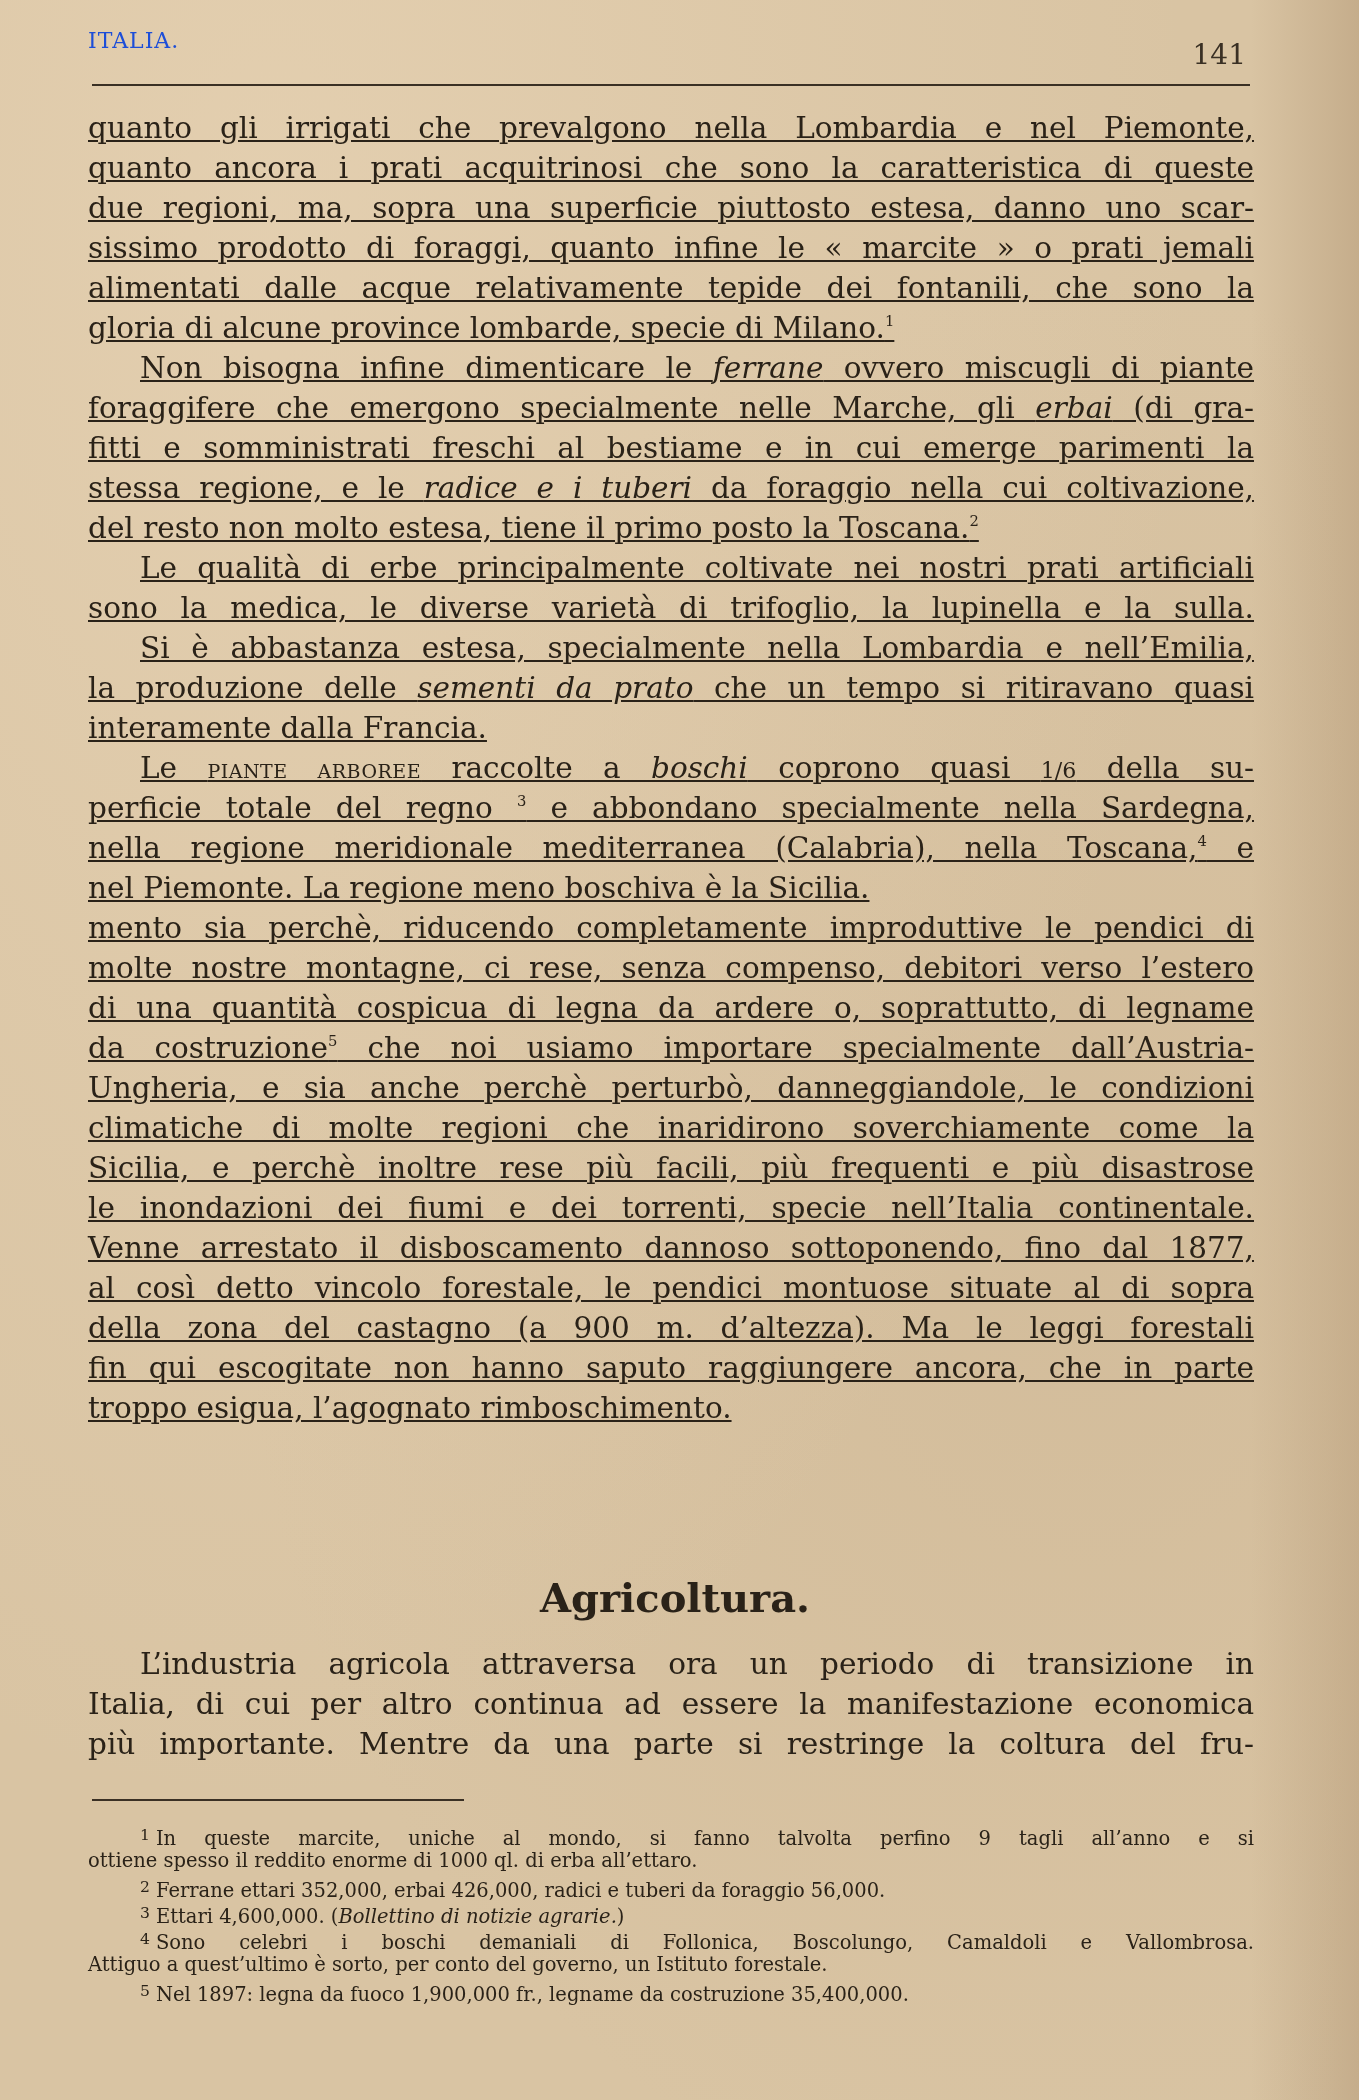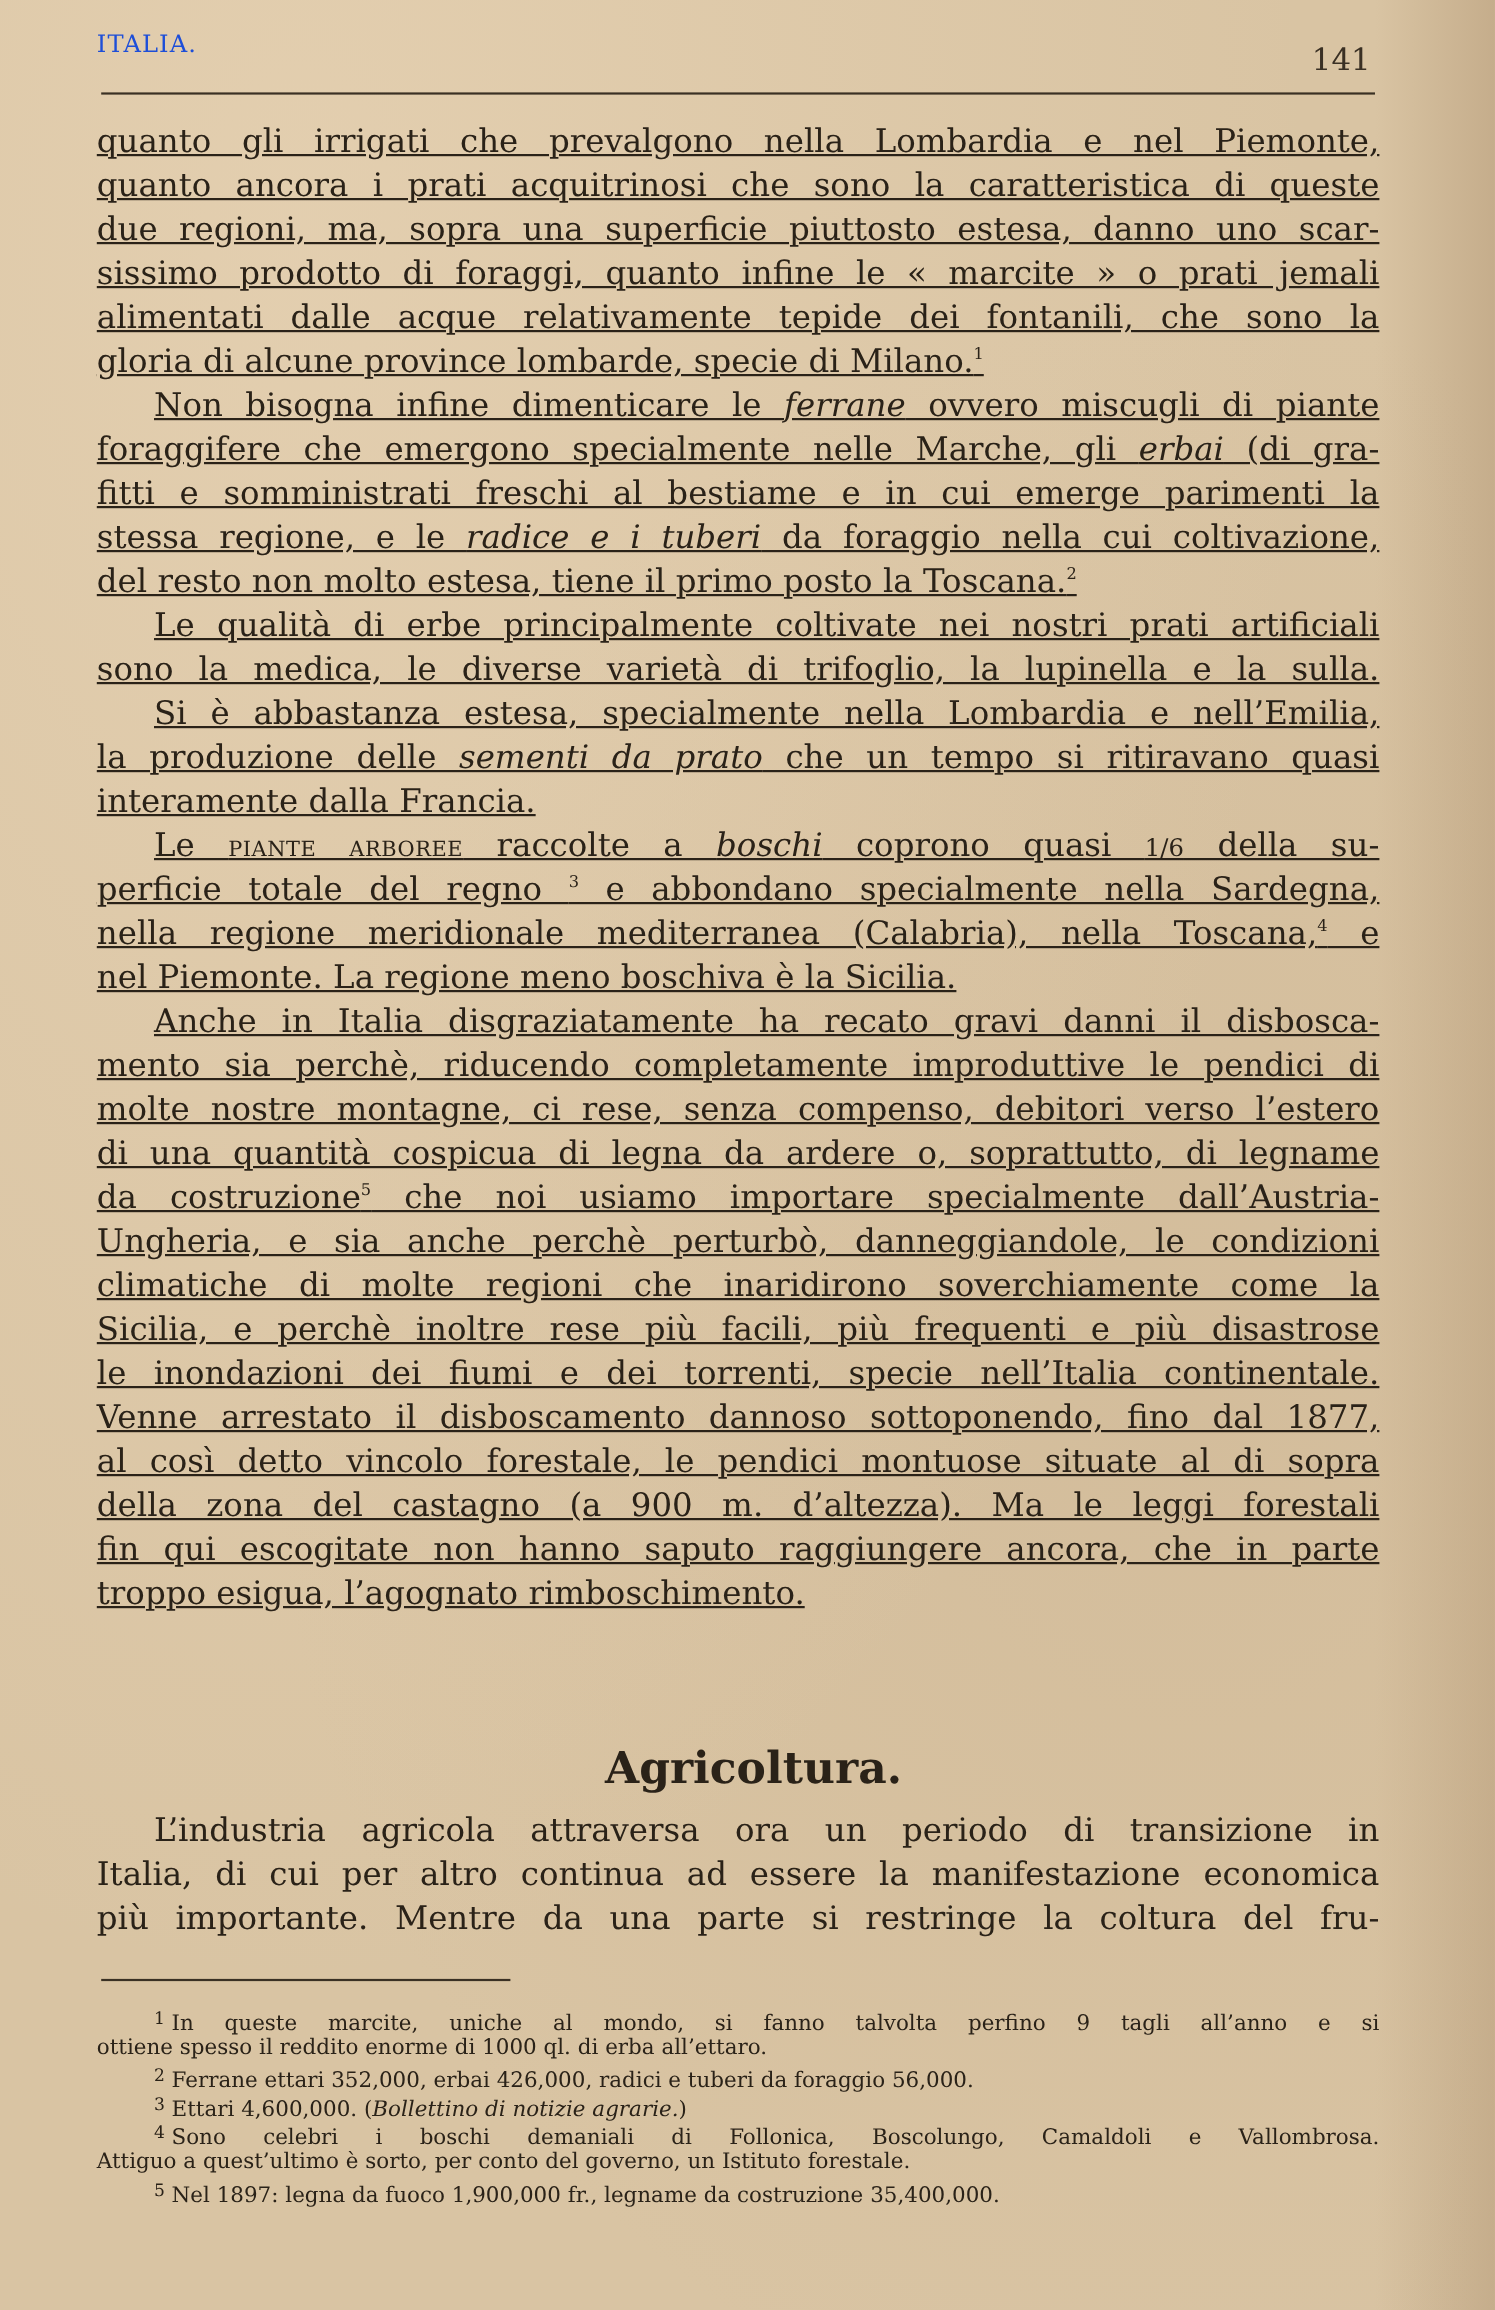--- a/index.html
+++ b/index.html
@@ -76,38 +76,37 @@
     </div>
 
     <div>
       <div class="line indent"><span>Le </span><span class="sc">piante arboree</span><span> raccolte a </span><span class="it">boschi</span><span> coprono quasi </span><span style="font-size:0.75em">1/6</span><span> della su-</span></div>
       <div class="line"><span>perficie totale del regno </span><sup>3</sup><span> e abbondano specialmente nella Sardegna,</span></div>
       <div class="line"><span>nella regione meridionale mediterranea (Calabria), nella Toscana,</span><sup>4</sup><span> e</span></div>
       <div class="line last">nel Piemonte. La regione meno boschiva è la Sicilia.</div>
     </div>
 
     <div>
-      <div class="line indent">Anche in Italia disgraziatamente ha recato gravi danni il disbosca-</div>
       <div class="line">mento sia perchè, riducendo completamente improduttive le pendici di</div>
       <div class="line">molte nostre montagne, ci rese, senza compenso, debitori verso l’estero</div>
       <div class="line">di una quantità cospicua di legna da ardere o, soprattutto, di legname</div>
       <div class="line"><span>da costruzione</span><sup>5</sup><span> che noi usiamo importare specialmente dall’Austria-</span></div>
       <div class="line">Ungheria, e sia anche perchè perturbò, danneggiandole, le condizioni</div>
       <div class="line">climatiche di molte regioni che inaridirono soverchiamente come la</div>
       <div class="line">Sicilia, e perchè inoltre rese più facili, più frequenti e più disastrose</div>
       <div class="line">le inondazioni dei fiumi e dei torrenti, specie nell’Italia continentale.</div>
       <div class="line">Venne arrestato il disboscamento dannoso sottoponendo, fino dal 1877,</div>
       <div class="line">al così detto vincolo forestale, le pendici montuose situate al di sopra</div>
       <div class="line">della zona del castagno (a 900 m. d’altezza). Ma le leggi forestali</div>
       <div class="line">fin qui escogitate non hanno saputo raggiungere ancora, che in parte</div>
       <div class="line last">troppo esigua, l’agognato rimboschimento.</div>
     </div>
   </div>
 
-  <h2 class="section-heading" style="margin:14px">Agricoltura.</h2>
+  <h2 class="section-heading" style="margin:4px">Agricoltura.</h2>
 
   <div class="section-body">
     <div class="line indent">L’industria agricola attraversa ora un periodo di transizione in</div>
     <div class="line">Italia, di cui per altro continua ad essere la manifestazione economica</div>
     <div class="line">più importante. Mentre da una parte si restringe la coltura del fru-</div>
   </div>
 
   <div class="fn-rule"></div>
 
   <div class="footnotes">

